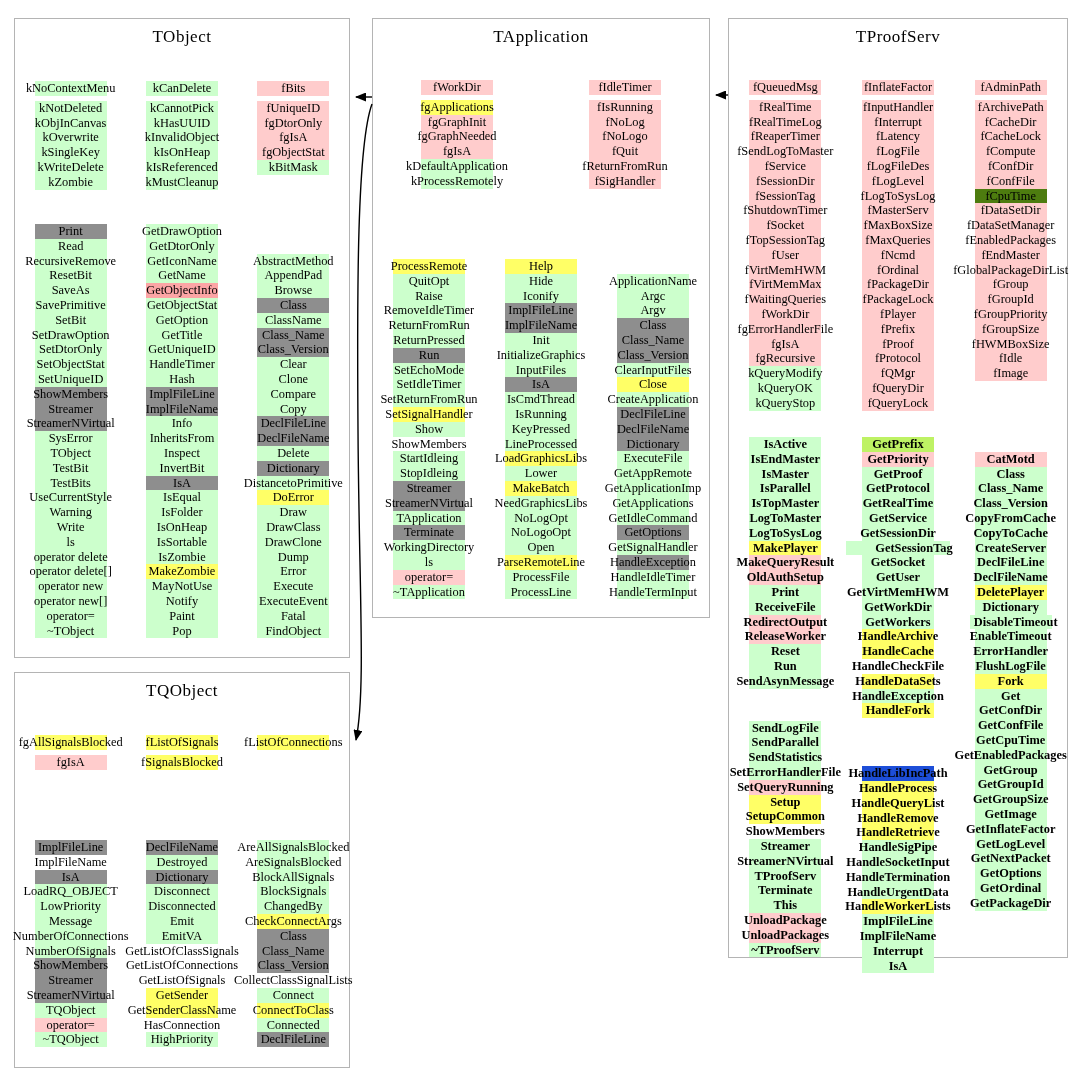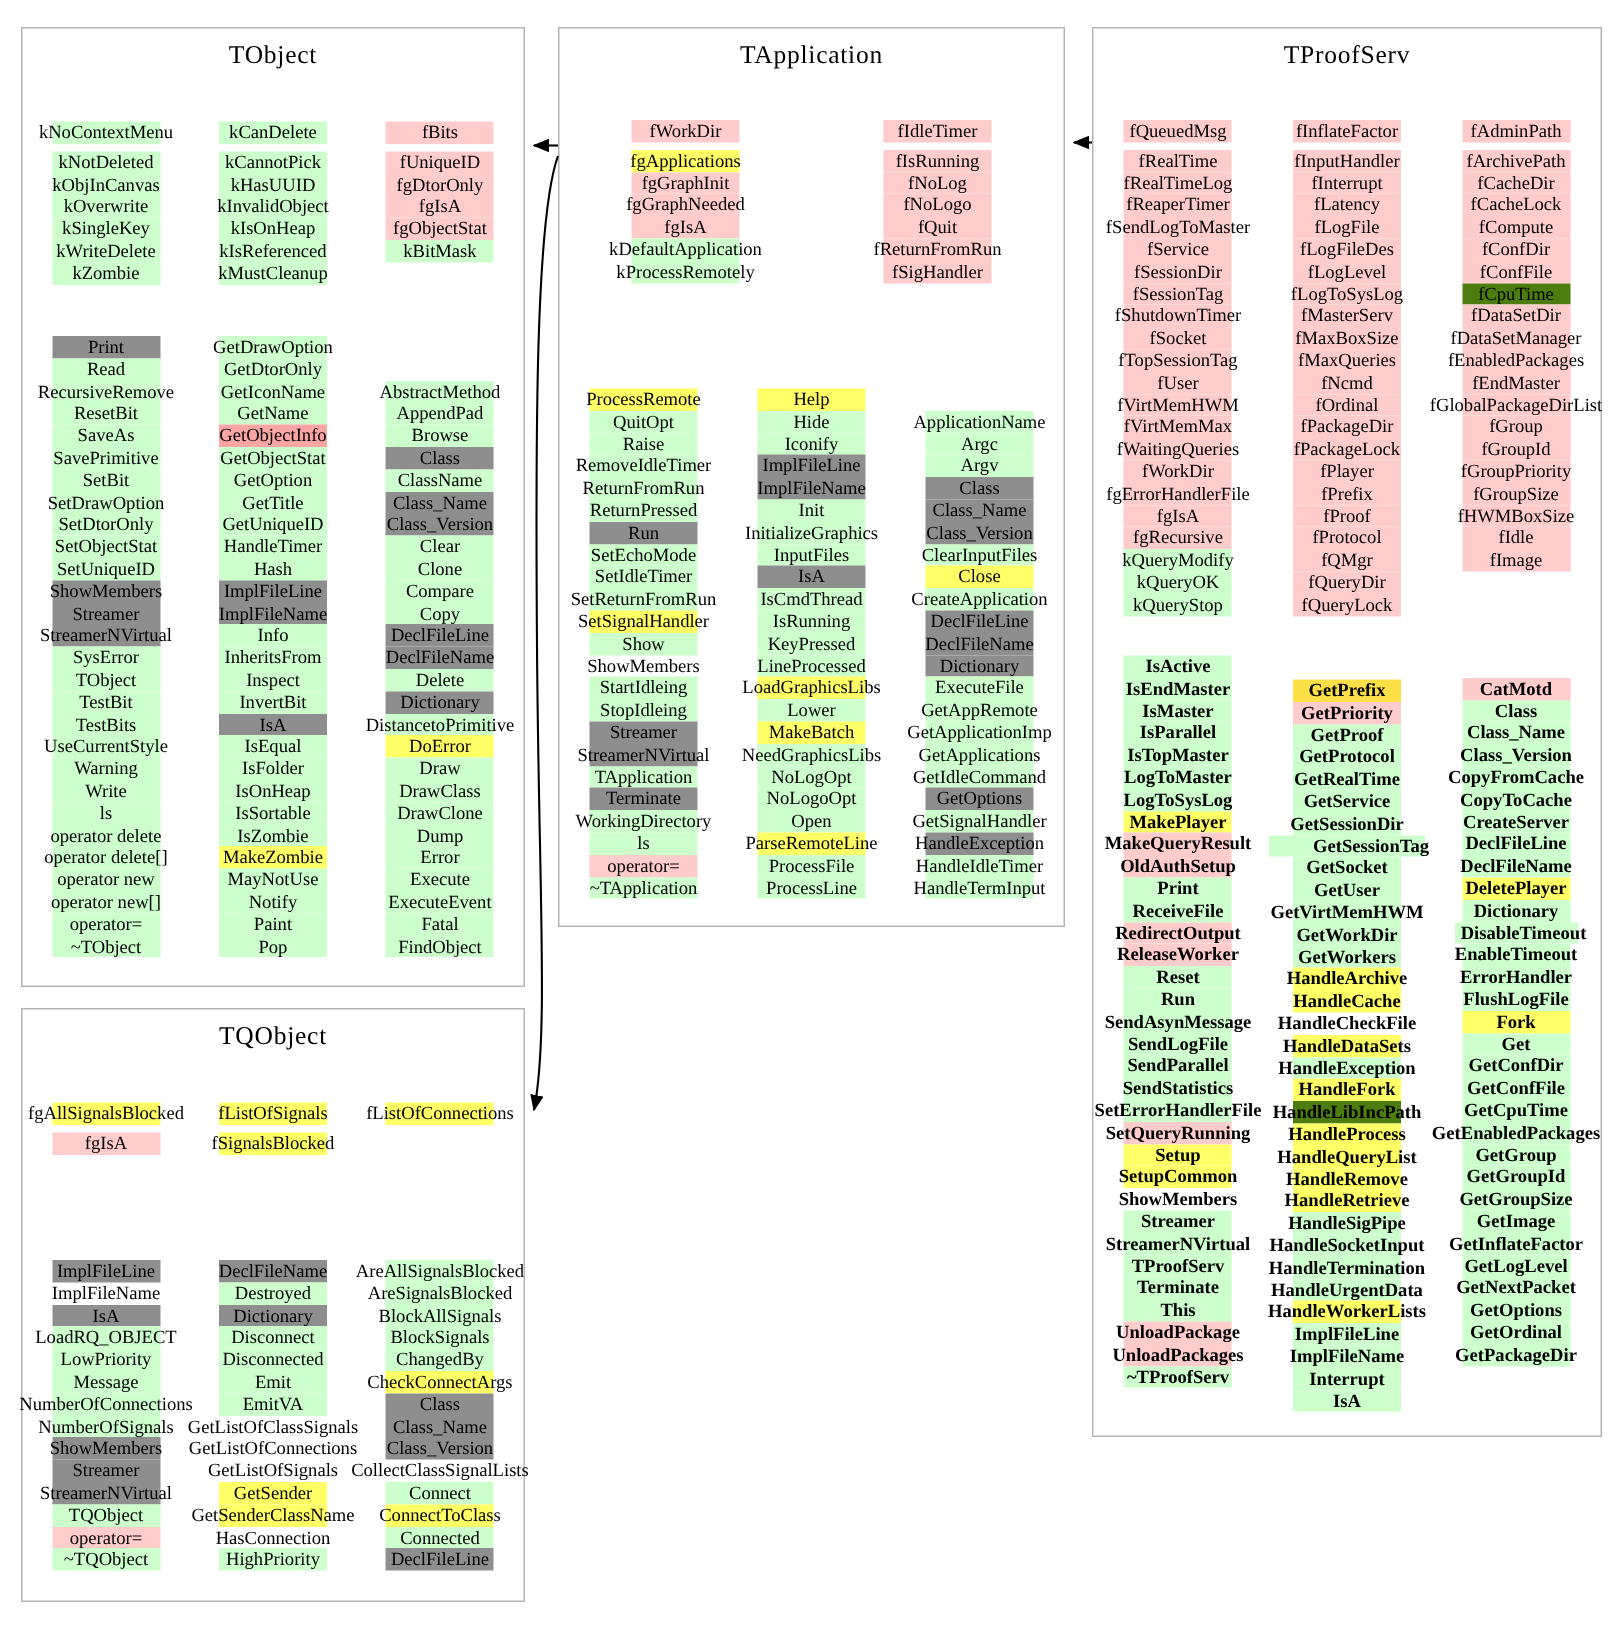--- a/index.html
+++ b/index.html
@@ -859,21 +859,21 @@
           </li>
           <li style="background: rgb(204, 255, 204);">
             <span>Reset</span>
           </li>
           <li style="background: rgb(204, 255, 204);">
             <span>Run</span>
           </li>
           <li style="background: rgb(204, 255, 204);">
             <span>SendAsynMessage</span>
           </li>
-          <li style="background: rgb(204, 255, 204);">
+          <li style="background: rgb(204, 255, 204); margin-top: 32px;">
             <span>SendLogFile</span>
           </li>
           <li style="background: rgb(204, 255, 204);">
             <span>SendParallel</span>
           </li>
           <li style="background: rgb(204, 255, 204);">
             <span>SendStatistics</span>
           </li>
           <li style="background: rgb(204, 255, 204);">
             <span>SetErrorHandlerFile</span>
@@ -909,21 +909,21 @@
             <span>UnloadPackage</span>
           </li>
           <li style="background: rgb(255, 204, 204);">
             <span>UnloadPackages</span>
           </li>
           <li style="background: rgb(204, 255, 204);">
             <span>~TProofServ</span>
           </li>
         </ul>
         <ul class="col">
-          <li style="background: #fde047; margin-top: 16px;">
+          <li style="background: #bef264;">
             <span>GetPrefix</span>
           </li>
           <li style="background: rgb(255, 204, 204);">
             <span>GetPriority</span>
           </li>
           <li style="background: rgb(204, 255, 204);">
             <span>GetProof</span>
           </li>
           <li style="background: rgb(204, 255, 204);">
             <span>GetProtocol</span>
@@ -966,21 +966,21 @@
           </li>
           <li style="background: rgb(255, 255, 102);">
             <span>HandleDataSets</span>
           </li>
           <li style="background: rgb(204, 255, 204);">
             <span>HandleException</span>
           </li>
           <li style="background: rgb(255, 255, 102);">
             <span>HandleFork</span>
           </li>
-          <li style="background: #4d7c0f;">
+          <li style="background: #1d4ed8; margin-top: 48px;">
             <span>HandleLibIncPath</span>
           </li>
           <li style="background: rgb(255, 255, 102);">
             <span>HandleProcess</span>
           </li>
           <li style="background: rgb(255, 255, 102);">
             <span>HandleQueryList</span>
           </li>
           <li style="background: rgb(255, 255, 102);">
             <span>HandleRemove</span>

